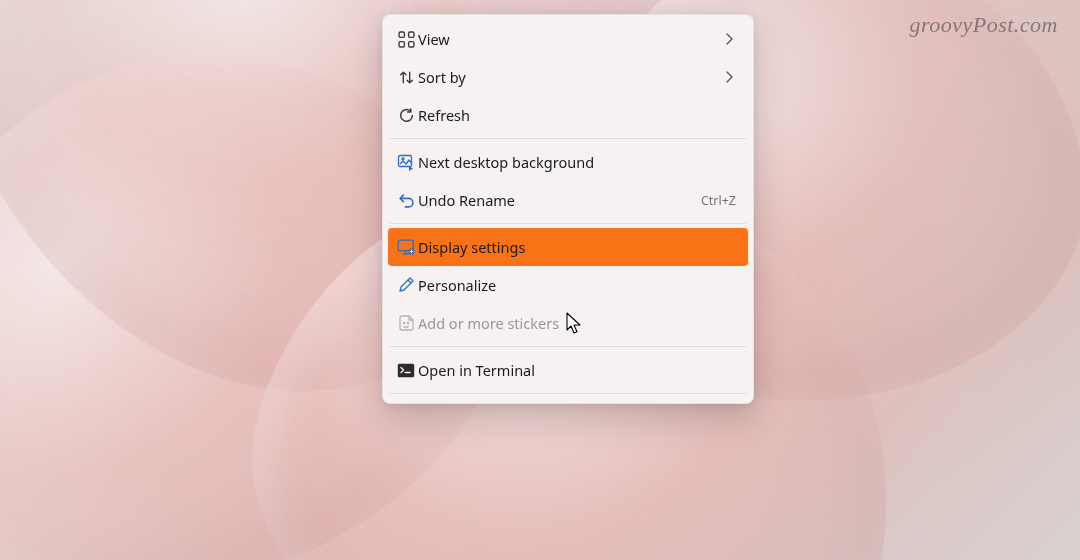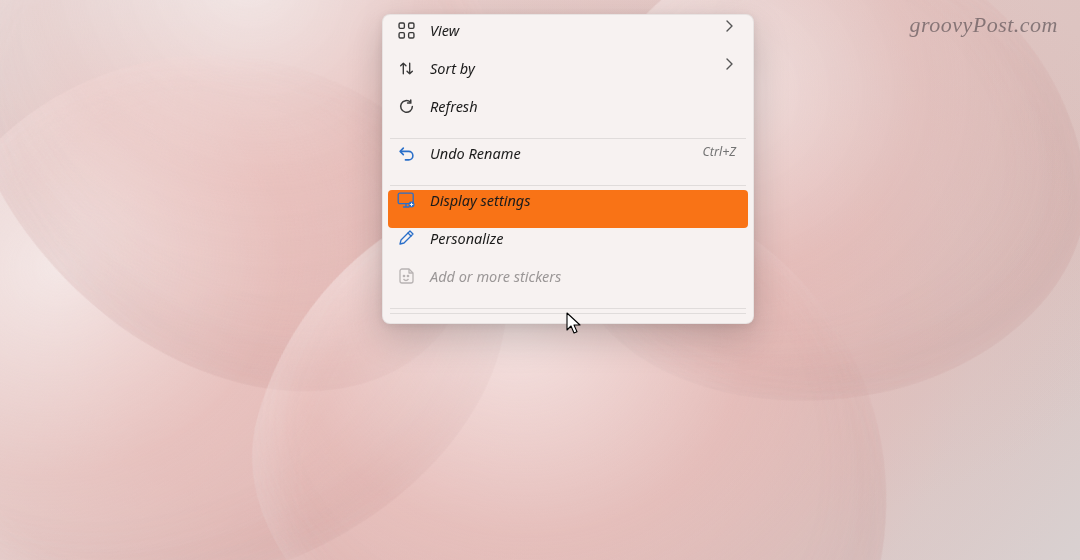--- a/index.html
+++ b/index.html
@@ -37,27 +37,26 @@
     background: #f7f2f1;
     border: 1px solid rgba(0,0,0,0.06);
     border-radius: 8px;
     box-shadow: 0 14px 36px rgba(0,0,0,0.18), 0 2px 8px rgba(0,0,0,0.08);
     padding: 5px;
     font-size: 14.5px;
     color: #1b1b1b;
   }
   .menu-item {
     display: flex;
-    align-items: flex-start;
+    align-items: center;
     height: 38px;
     padding: 0 12px 0 8px;
     border-radius: 4px;
-    gap: 14px;
+    gap: 2px;
     position: relative;
-    font-style: italic;
   }
   .menu-item.hover { background: #f97316; }
   .menu-item.disabled { color: #9b9797; }
   .menu-item .icon {
     width: 20px; height: 20px; flex: 0 0 20px;
     display: flex; align-items: center; justify-content: center;
   }
   .menu-item .label { flex: 1 1 auto; }
   .menu-item .shortcut { font-size: 12.5px; color: #737373; }
   .menu-item .chevron {
@@ -132,20 +131,33 @@
             <path d="M13.5 8a5.5 5.5 0 1 1-1.8-4.1"></path>
             <path d="M12 1.8v3h-3"></path>
           </g>
         </svg>
     </span>
     <span class="label">Refresh</span>
   </div>
 
   <div class="separator"></div>
 
+  <div class="menu-item">
+    <span class="icon">
+      <svg width="18" height="18" viewBox="0 0 18 18">
+          <g fill="none" stroke="#2a6fc9" stroke-width="1.3" stroke-linejoin="round">
+            <rect x="1.5" y="2.5" width="13" height="11" rx="1.5"></rect>
+            <path d="M3 11l3-3 3 3 3-4 2.5 3"></path>
+            <circle cx="6" cy="6" r="1"></circle>
+          </g>
+          <path d="M12 13l4 2.5-4 2.5z" fill="#2a6fc9"></path>
+        </svg>
+    </span>
+    <span class="label">Next desktop background</span>
+  </div>
 
   <div class="menu-item">
     <span class="icon">
       <svg width="17" height="17" viewBox="0 0 16 16">
           <g fill="none" stroke="#2a6fc9" stroke-width="1.5" stroke-linecap="round" stroke-linejoin="round">
             <path d="M5 3L2 6l3 3"></path>
             <path d="M2.5 6H10a4 4 0 0 1 0 8H7"></path>
           </g>
         </svg>
     </span>
@@ -190,20 +202,29 @@
             <circle cx="11" cy="9" r="0.7" fill="#b8b3b3"></circle>
             <path d="M6.5 12c.8 1 1.8 1.5 2.5 1.5s1.7-.5 2.5-1.5"></path>
           </g>
         </svg>
     </span>
     <span class="label">Add or more stickers</span>
   </div>
 
   <div class="separator"></div>
 
+  <div class="menu-item">
+    <span class="icon">
+      <svg width="18" height="15" viewBox="0 0 18 15">
+          <rect x="0.8" y="0.8" width="16.4" height="13.4" rx="1.5" fill="#2b2b2b"></rect>
+          <path d="M4 4.5l2.5 2.5L4 9.5M8 9.5h5" stroke="#fff" stroke-width="1.3" stroke-linecap="round" stroke-linejoin="round" fill="none"></path>
+        </svg>
+    </span>
+    <span class="label">Open in Terminal</span>
+  </div>
 
   <div class="separator"></div>
 
 
 </div>
 
 <div class="cursor">
   <svg width="17" height="24" viewBox="0 0 17 24">
       <path d="M1 1l0 17 4-4 3 7 3-1.3-3-6.7 6 0z" fill="#fff" stroke="#000" stroke-width="1.1" stroke-linejoin="round"></path>
     </svg>

